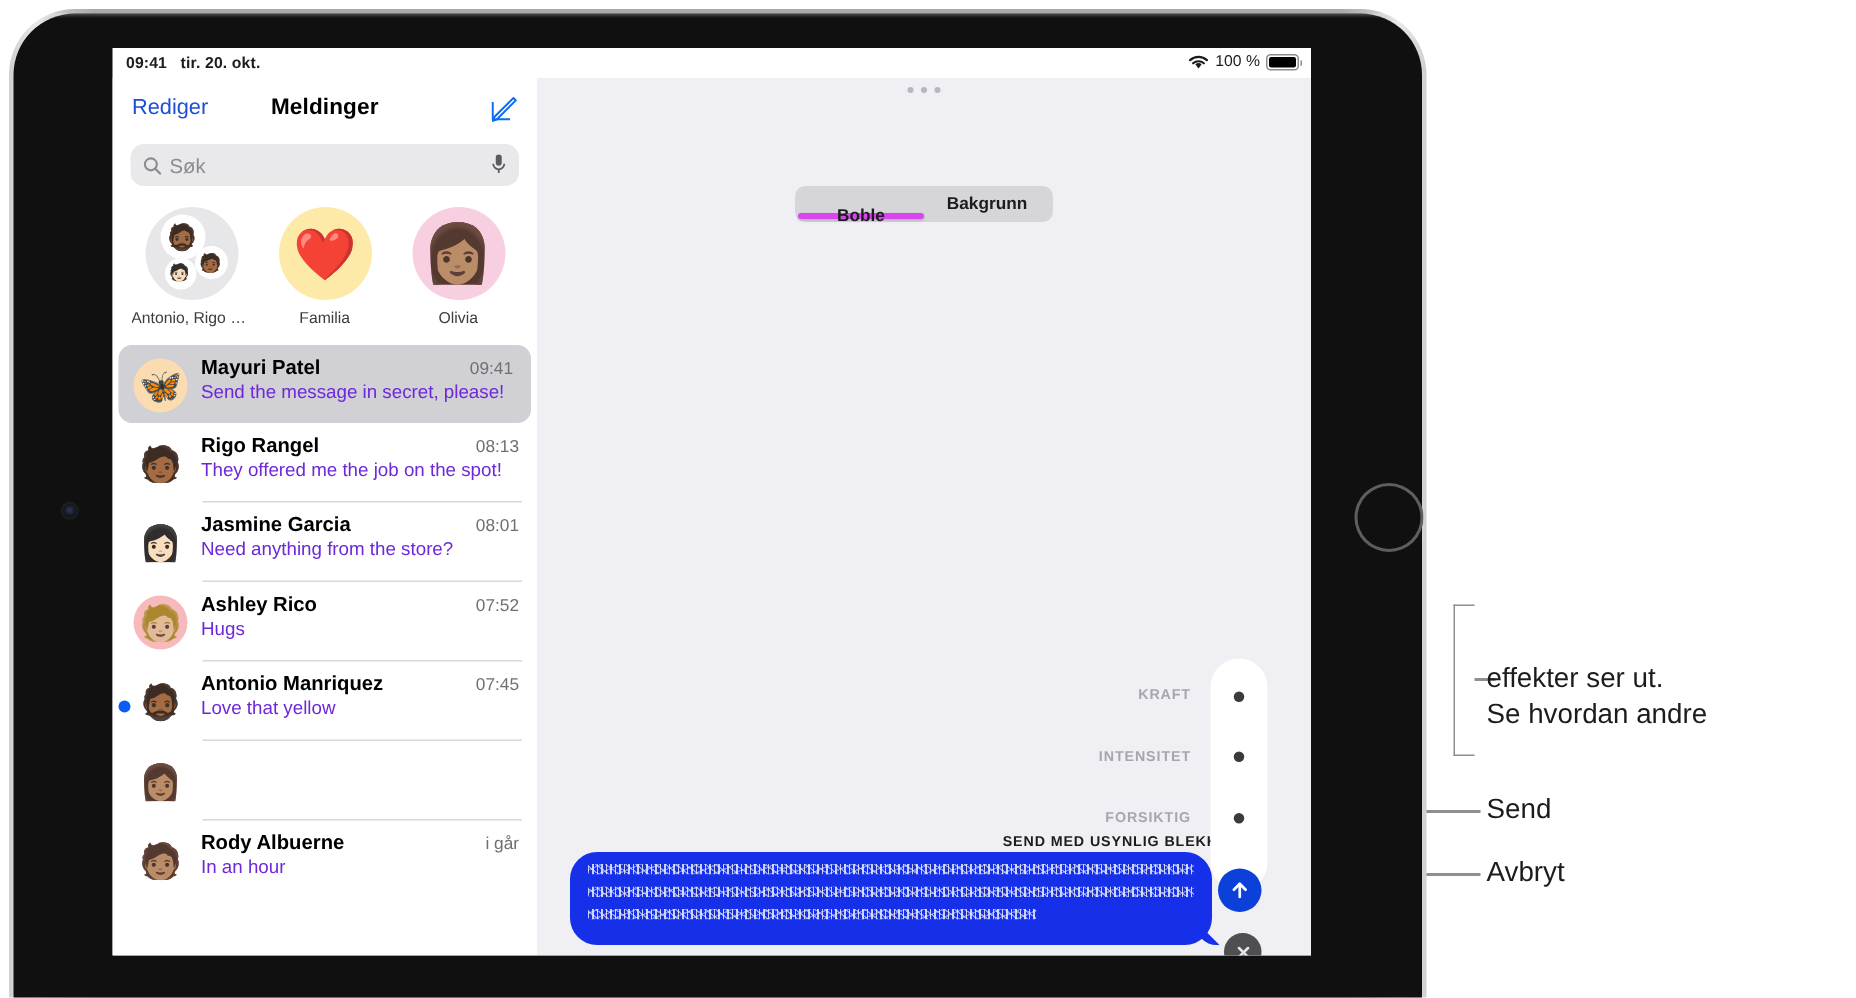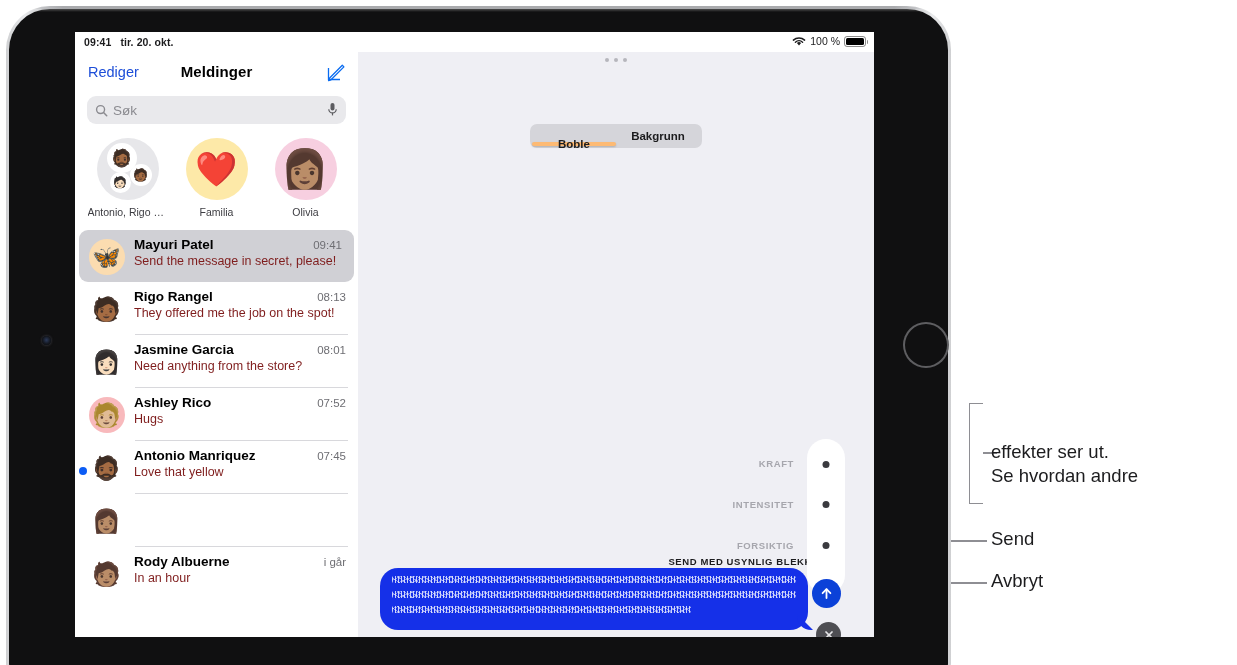--- a/index.html
+++ b/index.html
@@ -111,37 +111,37 @@
   
   .convs { margin-top: 12px; }
   .conv { position:relative; display:flex; padding: 7px 10px 7px 0; margin-left: 14px; }
   .conv.sel { background:#d0d0d5; border-radius: 9px; margin-left: 4px; margin-right: 4px; padding-left:10px;}
   .conv .dot-unread { position:absolute; left: -10px; top: 26px; width:8px;height:8px;border-radius:50%;background:#0b5cf5; }
   .conv .avatar { width: 36px; height: 36px; border-radius: 50%; flex:0 0 36px; display:flex;align-items:center;justify-content:center; font-size:23px; line-height:1; margin-top:2px;}
   .conv .body { flex:1; margin-left: 9px; min-width:0; padding-right:2px;}
   .conv .rowtop { display:flex; justify-content:space-between; align-items:baseline; }
   .conv .name { font-size: 13.5px; font-weight:bold; color:#000; }
   .conv .time { font-size: 11.5px; color:#6e6e73; white-space:nowrap; margin-left:6px;}
-  .conv .prev { font-size: 12.5px; color:#7f1d1d; line-height:1.28; margin-top:1px; }
+  .conv .prev { font-size: 12.5px; color:#6d28d9; line-height:1.28; margin-top:1px; }
   .divider { height:1px; background:#d8d8dc; margin-left: 60px; margin-right: 10px; }
 
   
   .detail {
     position:absolute; left: 283px; top: 20px; width: 516px; height: 585px;
     background: #efeff4;
   }
   .multidots { position:absolute; left:0; right:0; top:6px; display:flex; justify-content:center; gap:5px; }
   .multidots i { width:4px;height:4px;border-radius:50%;background:#b6b6bc;}
   .effect-title { position:absolute; left:0; right:0; top:41px; text-align:center; font-size:15.5px; color:#29292e; }
   .seg {
     position:absolute; left:50%; transform:translateX(-50%); top:72px;
     width: 172px; height: 24px; background:#d5d5da; border-radius: 7px; display:flex; padding:2px;
   }
   .seg div { flex:1; display:flex; align-items:center; justify-content:center; font-size:11.5px; font-weight:bold; color:#1c1c1e; border-radius:6px;}
-  .seg .on { background:#fdba74; box-shadow: 0 1px 2px rgba(0,0,0,.18); margin-top: 16px; }
+  .seg .on { background:#d946ef; box-shadow: 0 1px 2px rgba(0,0,0,.18); margin-top: 16px; }
 
   
   .pill {
     position:absolute; right: 29px; top: 387px; width: 38px; height: 155px;
     background:#fff; border-radius: 19px;
   }
   .pill i { position:absolute; left:50%; transform:translateX(-50%); width:7px;height:7px;border-radius:50%;background:#3a3a3f; }
   .pill .d1 { top: 22px; }
   .pill .d2 { top: 62px; }
   .pill .d3 { top: 103px; }

